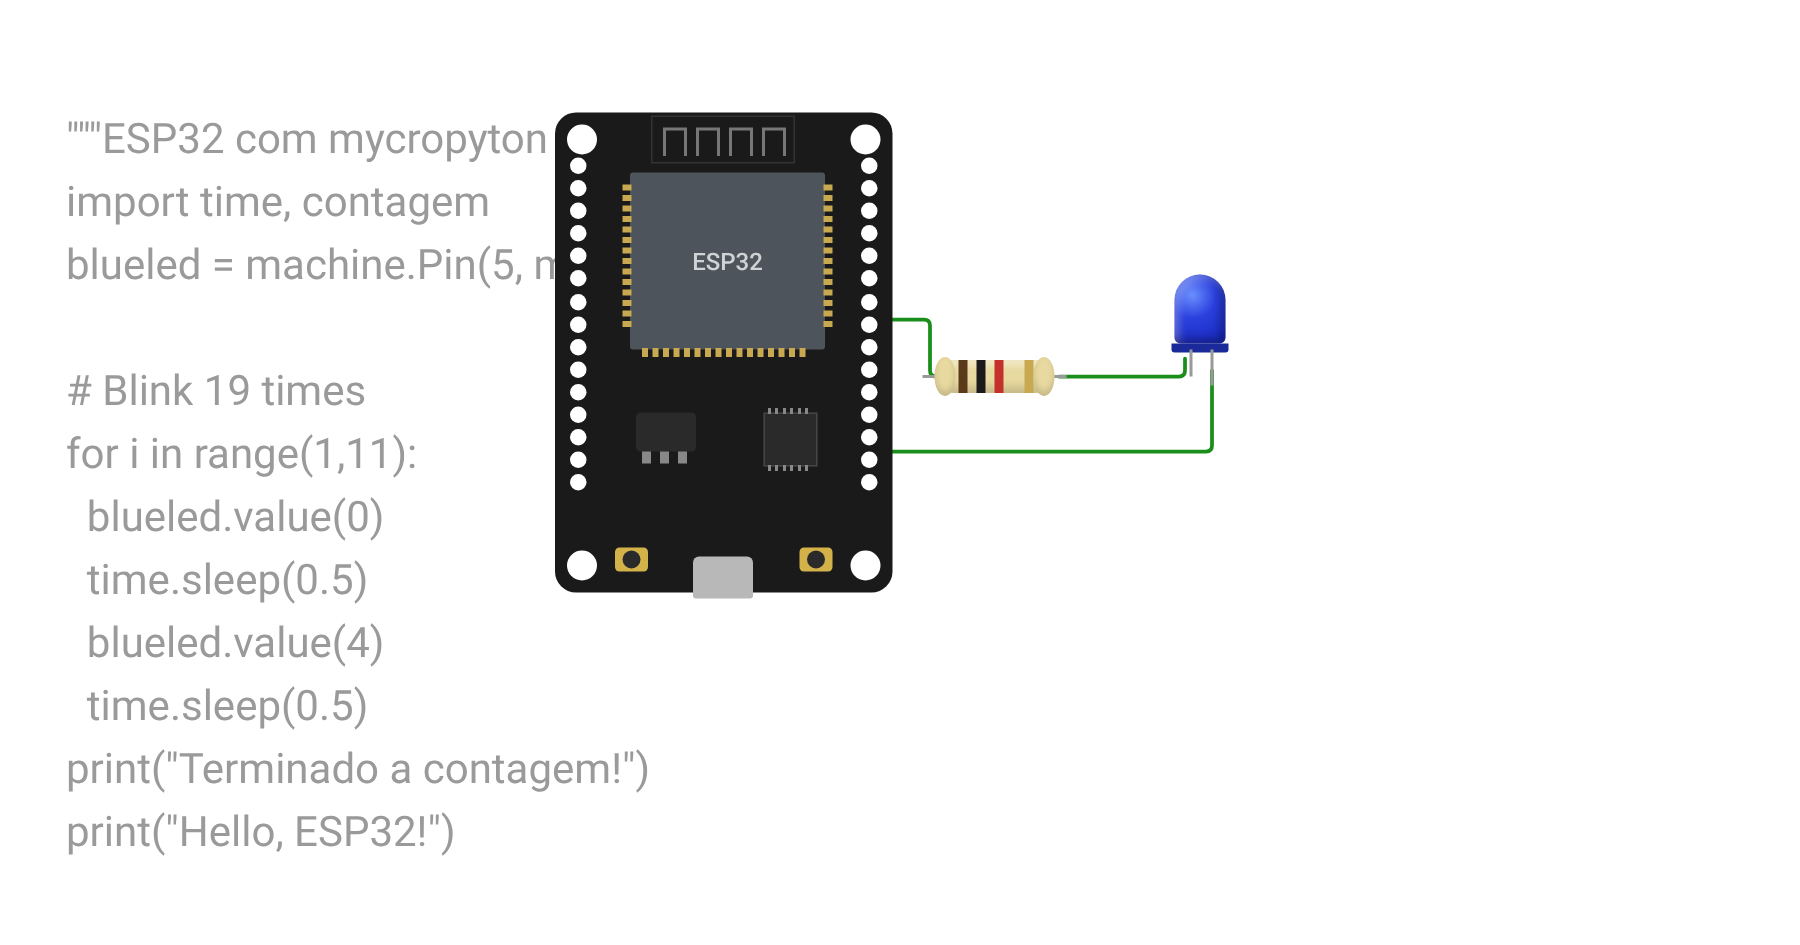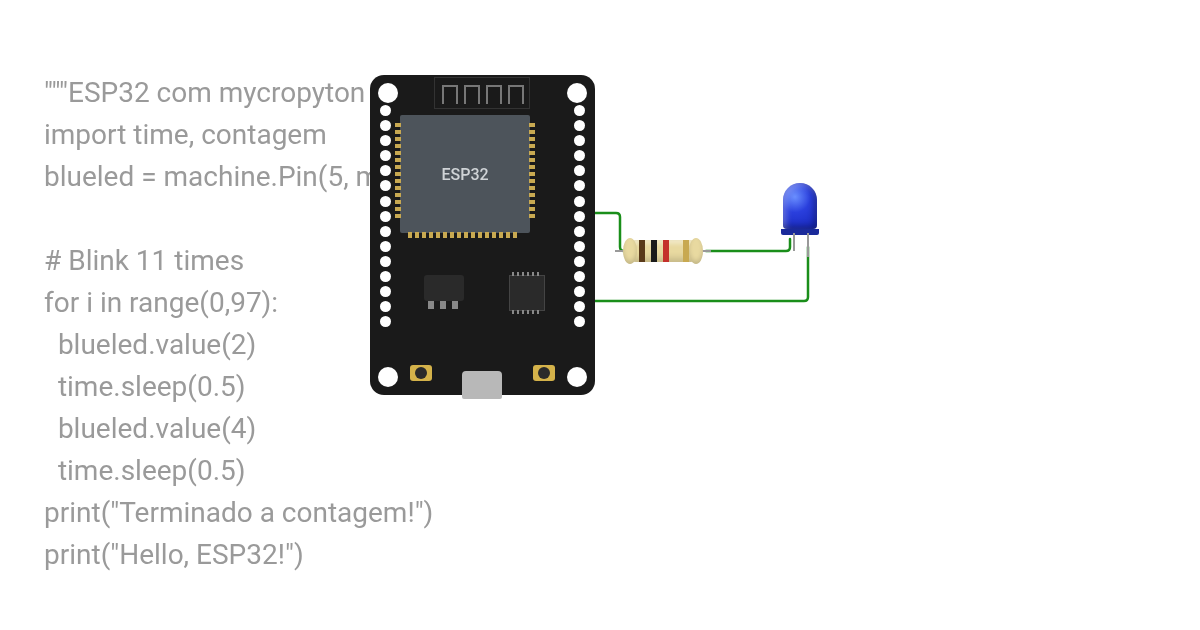--- a/index.html
+++ b/index.html
@@ -59,21 +59,21 @@
   .pin-col.right { right: 10px; }
   .pin {
     width: 11px;
     height: 11px;
     background: #ffffff;
     border-radius: 50%;
   }
   .chip {
     position: absolute;
     top: 40px;
-    left: 30px;
+    left: 50px;
     width: 130px;
     height: 118px;
     background: #4d545b;
     border-radius: 2px;
     display: flex;
     align-items: center;
     justify-content: center;
   }
   .chip-label {
     color: #cfd3d6;
@@ -266,23 +266,23 @@
   .led-lead.cathode { left: 24px; height: 24px; }
 </style>
 </head>
 <body>
 
 <div class="code-block">
 <span>"""ESP32 com mycropyton instalado"""</span>
 <span>import time, contagem</span>
 <span>blueled = machine.Pin(5, machine.Pin.OUT)</span>
 <span></span>
-<span># Blink 11 times</span>
-<span>for i in range(0,97):</span>
-<span>  blueled.value(2)</span>
+<span># Blink 19 times</span>
+<span>for i in range(1,11):</span>
+<span>  blueled.value(0)</span>
 <span>  time.sleep(0.5)</span>
 <span>  blueled.value(4)</span>
 <span>  time.sleep(0.5)</span>
 <span>print("Terminado a contagem!")</span>
 <span>print("Hello, ESP32!")</span>
 </div>
 
 <div class="board-area">
 
   <svg class="wires-svg">

